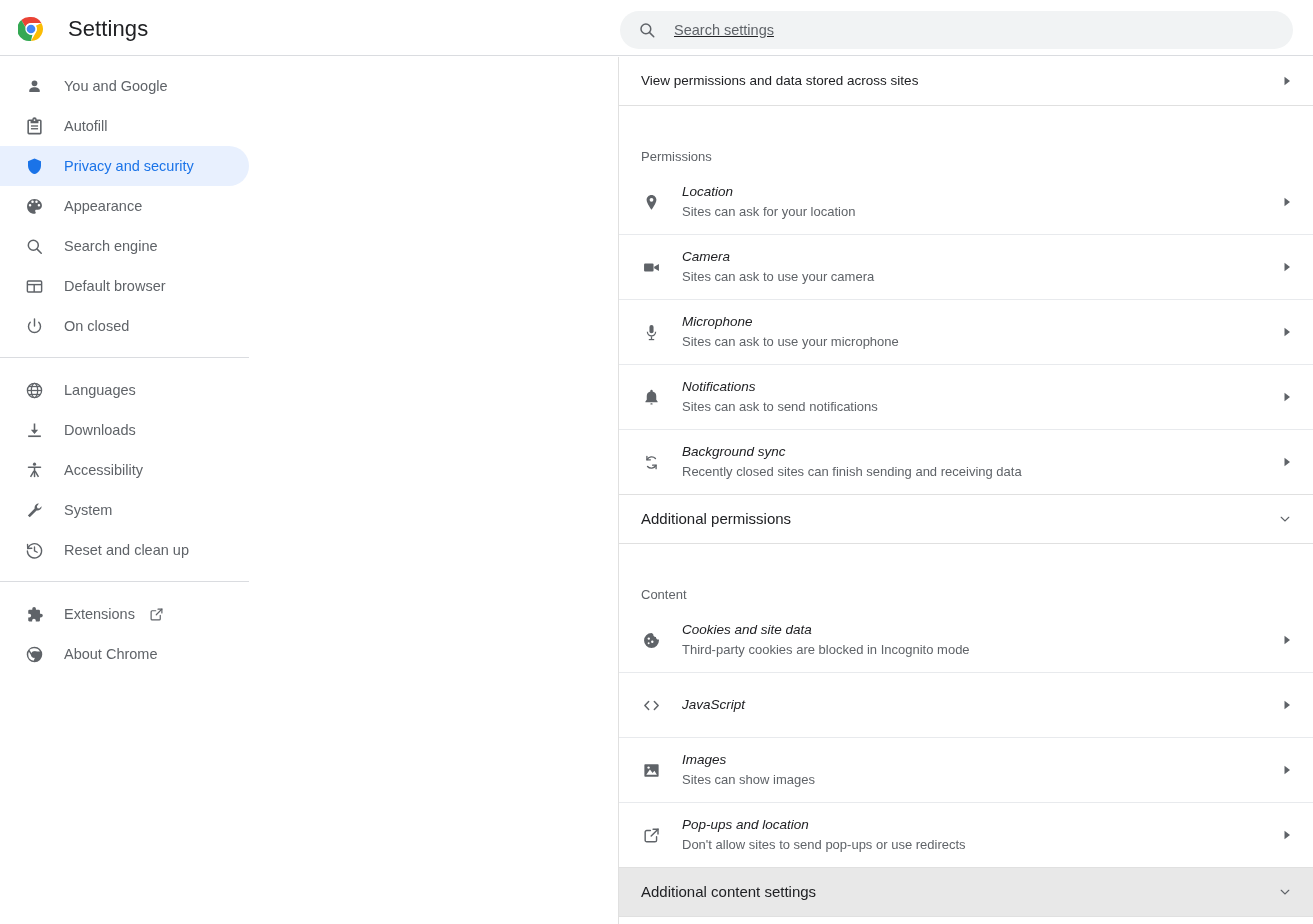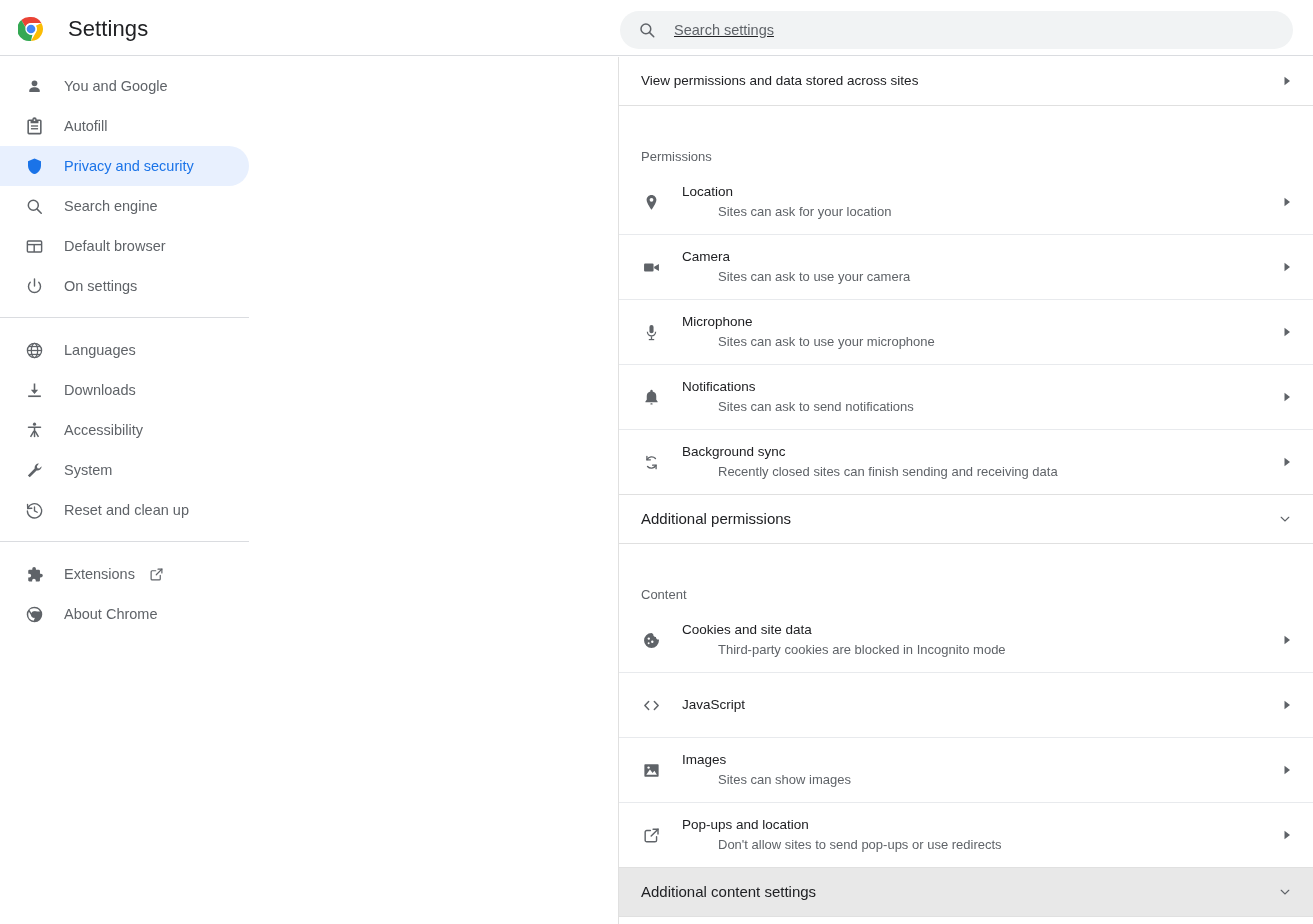--- a/index.html
+++ b/index.html
@@ -200,27 +200,27 @@
     display: flex;
     align-items: center;
     justify-content: center;
     margin-right: 21px;
   }
   .perm-text { flex: 1; min-width: 0; }
   .perm-title {
     font-size: 13.5px;
     color: #202124;
     line-height: 20px;
+    font-style: italic;
   }
   .perm-sub {
     font-size: 13px;
     color: #5f6368;
     line-height: 20px;
     margin-top: 0px;
-    margin-left: 36px;
   }
   .arrow-right {
     width: 10px;
     height: 14px;
     flex: 0 0 10px;
     color: #5f6368;
     display: flex;
     align-items: center;
     justify-content: center;
   }
@@ -301,20 +301,28 @@
 
   <div class="nav-item active">
     <span class="nav-icon">
       <svg width="19" height="19" viewBox="0 0 24 24" fill="currentColor">
         <path d="M12 1.8 3.8 5.3v5.3c0 5.1 3.5 9.8 8.2 11 4.7-1.2 8.2-5.9 8.2-11V5.3L12 1.8z"></path>
       </svg>
     </span>
     <span class="nav-label">Privacy and security</span>
   </div>
 
+  <div class="nav-item">
+    <span class="nav-icon">
+      <svg width="19" height="19" viewBox="0 0 24 24" fill="currentColor">
+        <path d="M12 2.5C6.8 2.5 2.6 6.7 2.6 11.9S6.8 21.3 12 21.3c.9 0 1.6-.7 1.6-1.6 0-.4-.2-.8-.4-1.1-.3-.3-.4-.6-.4-1 0-.9.7-1.6 1.6-1.6h1.9c2.8 0 5.1-2.3 5.1-5.1 0-4.6-4.2-8.4-9.4-8.4zM6.4 11.9a1.6 1.6 0 1 1 0-3.2 1.6 1.6 0 0 1 0 3.2zm3.1-4.2a1.6 1.6 0 1 1 0-3.2 1.6 1.6 0 0 1 0 3.2zm5 0a1.6 1.6 0 1 1 0-3.2 1.6 1.6 0 0 1 0 3.2zm3.1 4.2a1.6 1.6 0 1 1 0-3.2 1.6 1.6 0 0 1 0 3.2z"></path>
+      </svg>
+    </span>
+    <span class="nav-label">Appearance</span>
+  </div>
 
   <div class="nav-item">
     <span class="nav-icon">
       <svg width="19" height="19" viewBox="0 0 24 24" fill="none" stroke="currentColor" stroke-width="1.9" stroke-linecap="round">
         <circle cx="10.5" cy="10.5" r="6.3"></circle>
           <line x1="15.3" y1="15.3" x2="20.5" y2="20.5"></line>
       </svg>
     </span>
     <span class="nav-label">Search engine</span>
   </div>
@@ -330,21 +338,21 @@
     <span class="nav-label">Default browser</span>
   </div>
 
   <div class="nav-item">
     <span class="nav-icon">
       <svg width="19" height="19" viewBox="0 0 24 24" fill="none" stroke="currentColor" stroke-width="1.8" stroke-linecap="round">
         <path d="M6.6 6.6a7.6 7.6 0 1 0 10.8 0"></path>
           <line x1="12" y1="2.6" x2="12" y2="11.4"></line>
       </svg>
     </span>
-    <span class="nav-label">On settings</span>
+    <span class="nav-label">On closed</span>
   </div>
 
   <div class="nav-divider"></div>
 
   <div class="nav-item">
     <span class="nav-icon">
       <svg width="19" height="19" viewBox="0 0 24 24" fill="none" stroke="currentColor" stroke-width="1.6">
         <circle cx="12" cy="12" r="9"></circle>
           <ellipse cx="12" cy="12" rx="4" ry="9"></ellipse>
           <line x1="3" y1="12" x2="21" y2="12"></line>

